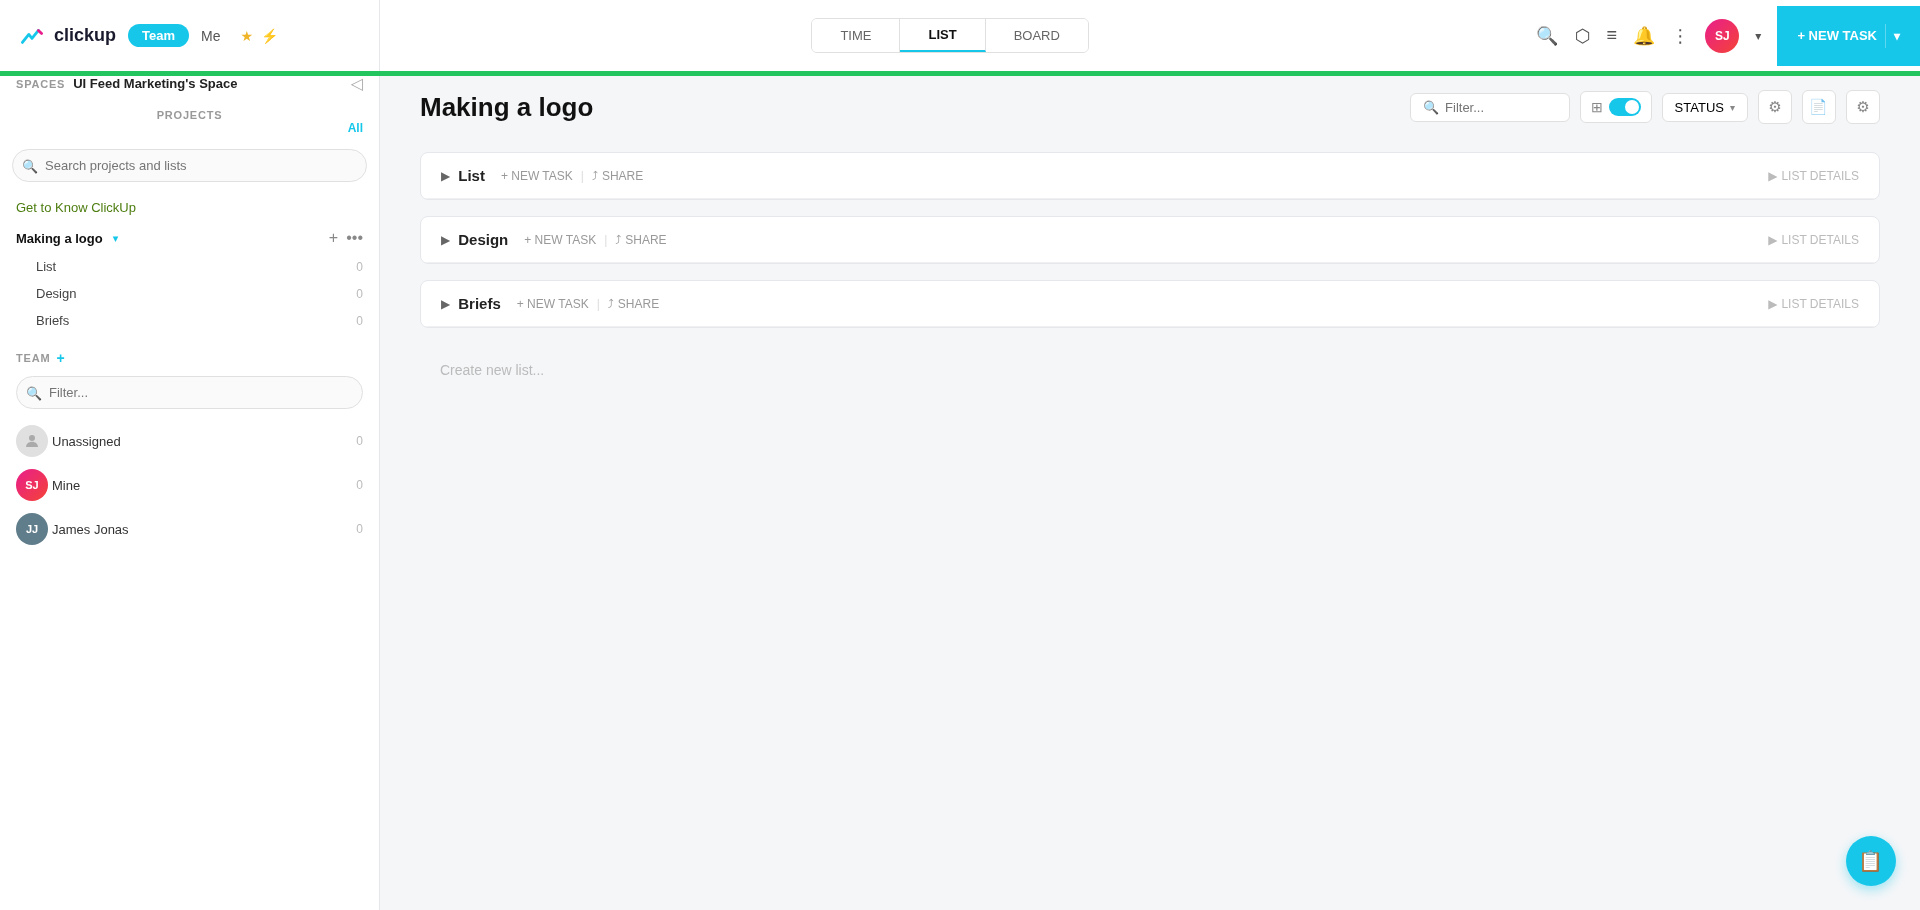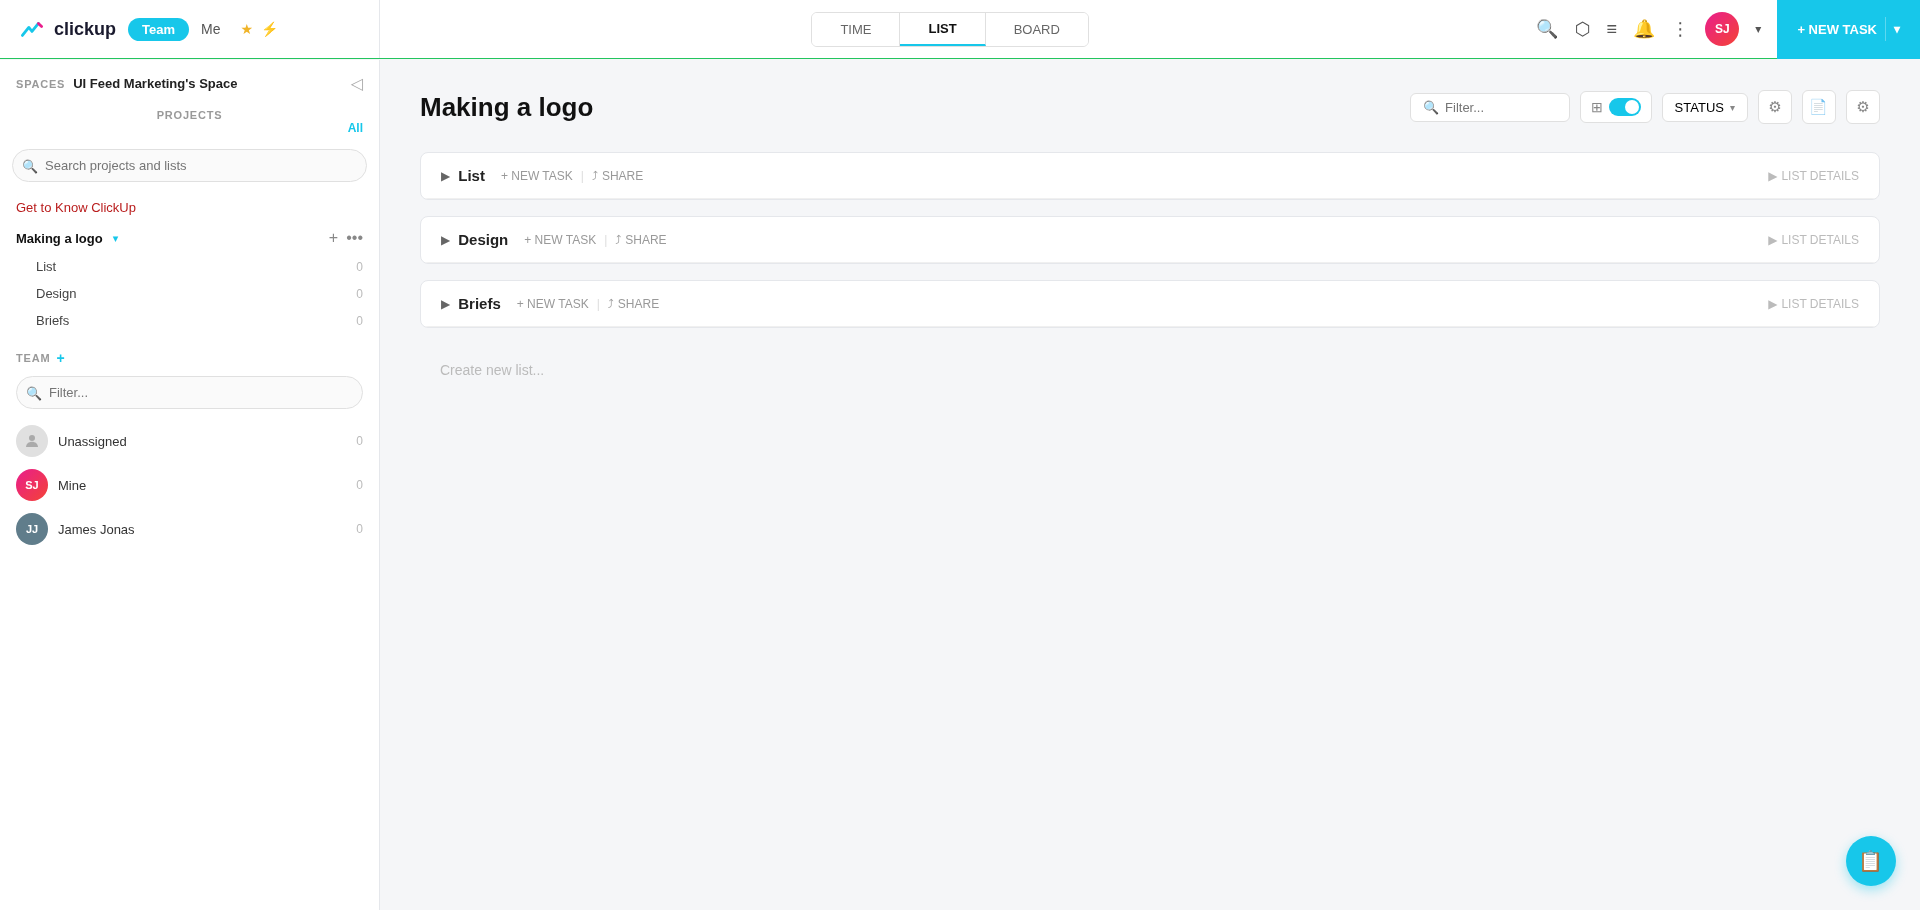--- a/index.html
+++ b/index.html
@@ -1,21 +1,21 @@
 <!DOCTYPE html>
 <html><head>
   <meta charset="utf-8">
   <style>
     * { box-sizing: border-box; margin: 0; padding: 0; }
     body { font-family: -apple-system, BlinkMacSystemFont, 'Segoe UI', sans-serif; background: #f5f6f8; overflow: hidden; }
 
     
     .top-nav {
-      position: fixed; top: 0; left: 0; right: 0; height: 59px;
-      background: #fff; border-bottom: 1px solid #22c55e;
+      position: fixed; top: 0; left: 0; right: 0; height: 76px;
+      background: #fff; border-bottom: 5px solid #22c55e;
       display: flex; align-items: center; z-index: 100;
     }
     .nav-left {
       width: 380px; display: flex; align-items: center; padding: 0 16px; gap: 12px;
       border-right: 1px solid #e5e7eb; height: 100%;
     }
     .logo { display: flex; align-items: center; gap: 6px; text-decoration: none; }
     .logo-icon { width: 32px; height: 32px; }
     .logo-text { font-size: 18px; font-weight: 700; color: #1a1a2e; }
     .team-badge {
@@ -81,21 +81,21 @@
       width: 100%; padding: 8px 12px 8px 32px;
       border: 1px solid #e0e0e0; border-radius: 20px;
       font-size: 13px; color: #737373; outline: none; background: #fafafa;
     }
     .search-box-icon {
       position: absolute; left: 10px; top: 50%; transform: translateY(-50%);
       font-size: 13px; color: #aaa;
     }
 
     .project-item {
-      padding: 8px 16px; font-size: 13px; color: #b91c1c; cursor: pointer;
+      padding: 8px 16px; font-size: 13px; color: #4d7c0f; cursor: pointer;
       display: flex; align-items: center;
     }
 
     .project-folder {
       padding: 6px 16px; display: flex; align-items: center; gap: 6px;
       cursor: pointer;
     }
     .project-folder-name { font-size: 13px; font-weight: 700; color: #111; }
     .folder-arrow { font-size: 11px; color: #17c7ea; margin-left: 4px; }
     .folder-actions { margin-left: auto; display: flex; gap: 8px; align-items: center; }
@@ -119,21 +119,21 @@
       width: 100%; padding: 8px 12px 8px 32px;
       border: 1px solid #e0e0e0; border-radius: 20px;
       font-size: 13px; color: #444; outline: none; background: #fafafa;
     }
     .team-filter-icon {
       position: absolute; left: 10px; top: 50%; transform: translateY(-50%);
       font-size: 13px; color: #aaa;
     }
 
     .team-member {
-      display: flex; align-items: center; gap: 10px; padding: 6px 0; cursor: pointer;
+      display: flex; align-items: center; gap: 4px; padding: 6px 0; cursor: pointer;
     }
     .member-avatar {
       width: 32px; height: 32px; border-radius: 50%;
       display: flex; align-items: center; justify-content: center;
       font-size: 11px; font-weight: 700; color: #fff; flex-shrink: 0;
     }
     .member-avatar.unassigned { background: #e0e0e0; }
     .member-avatar.sj { background: linear-gradient(135deg, #e91e8c, #f44336); }
     .member-avatar.jj { background: #607d8b; }
     .member-name { font-size: 13px; color: #333; }

